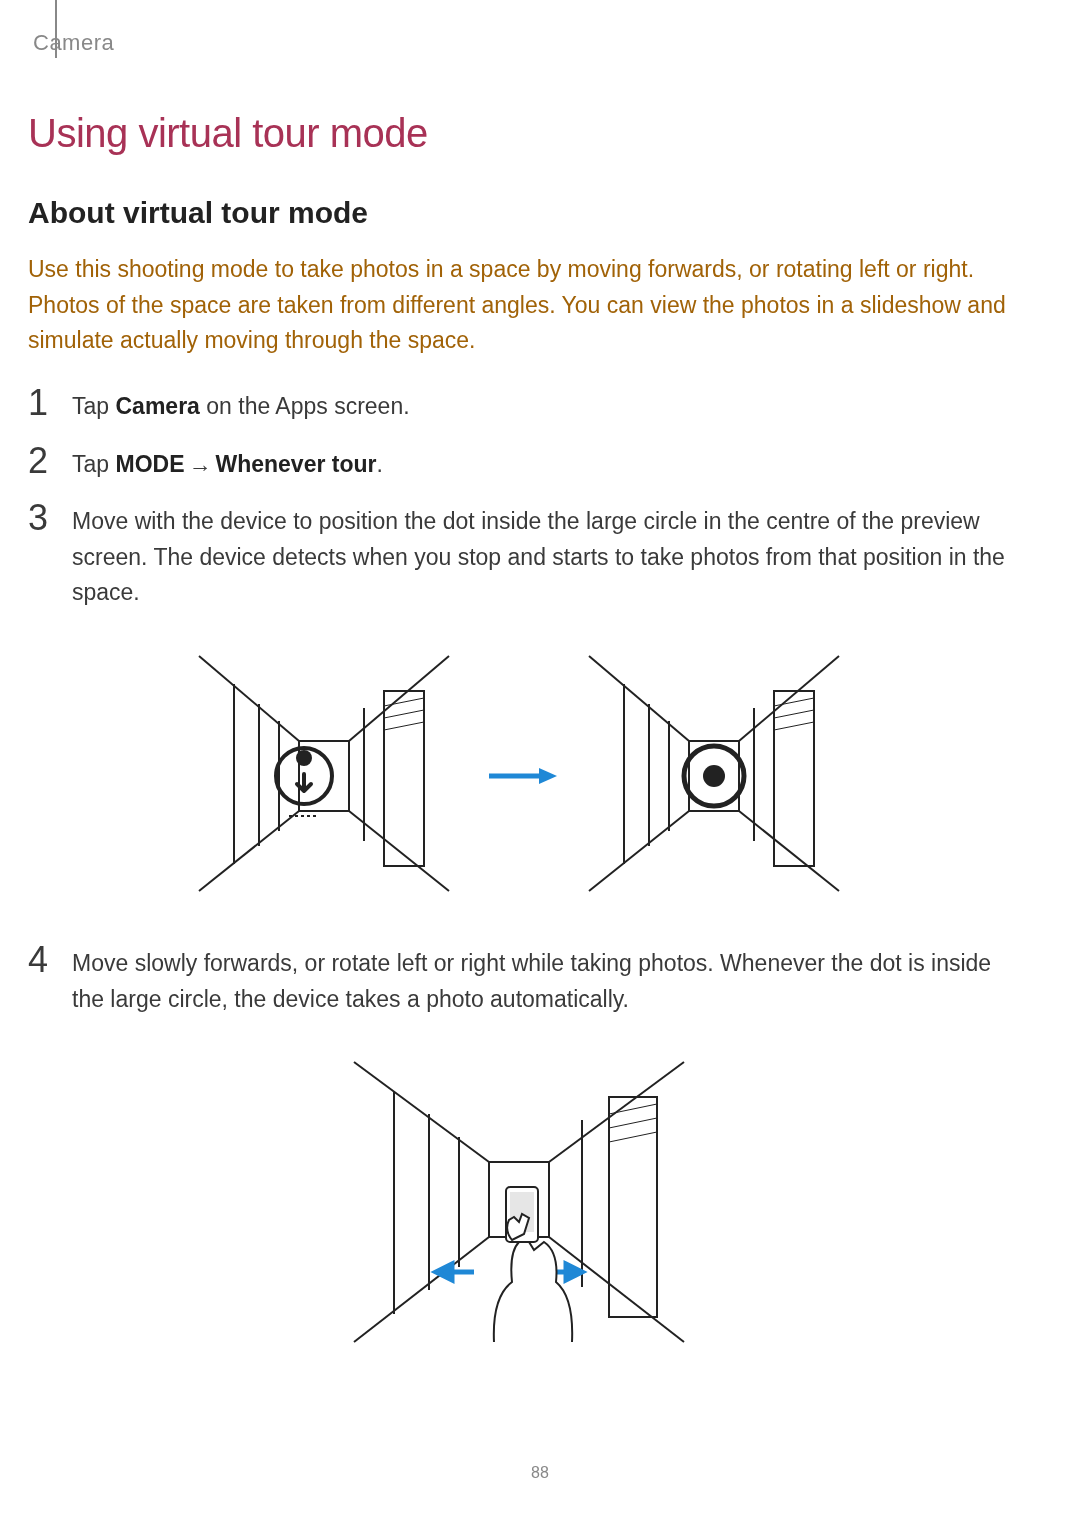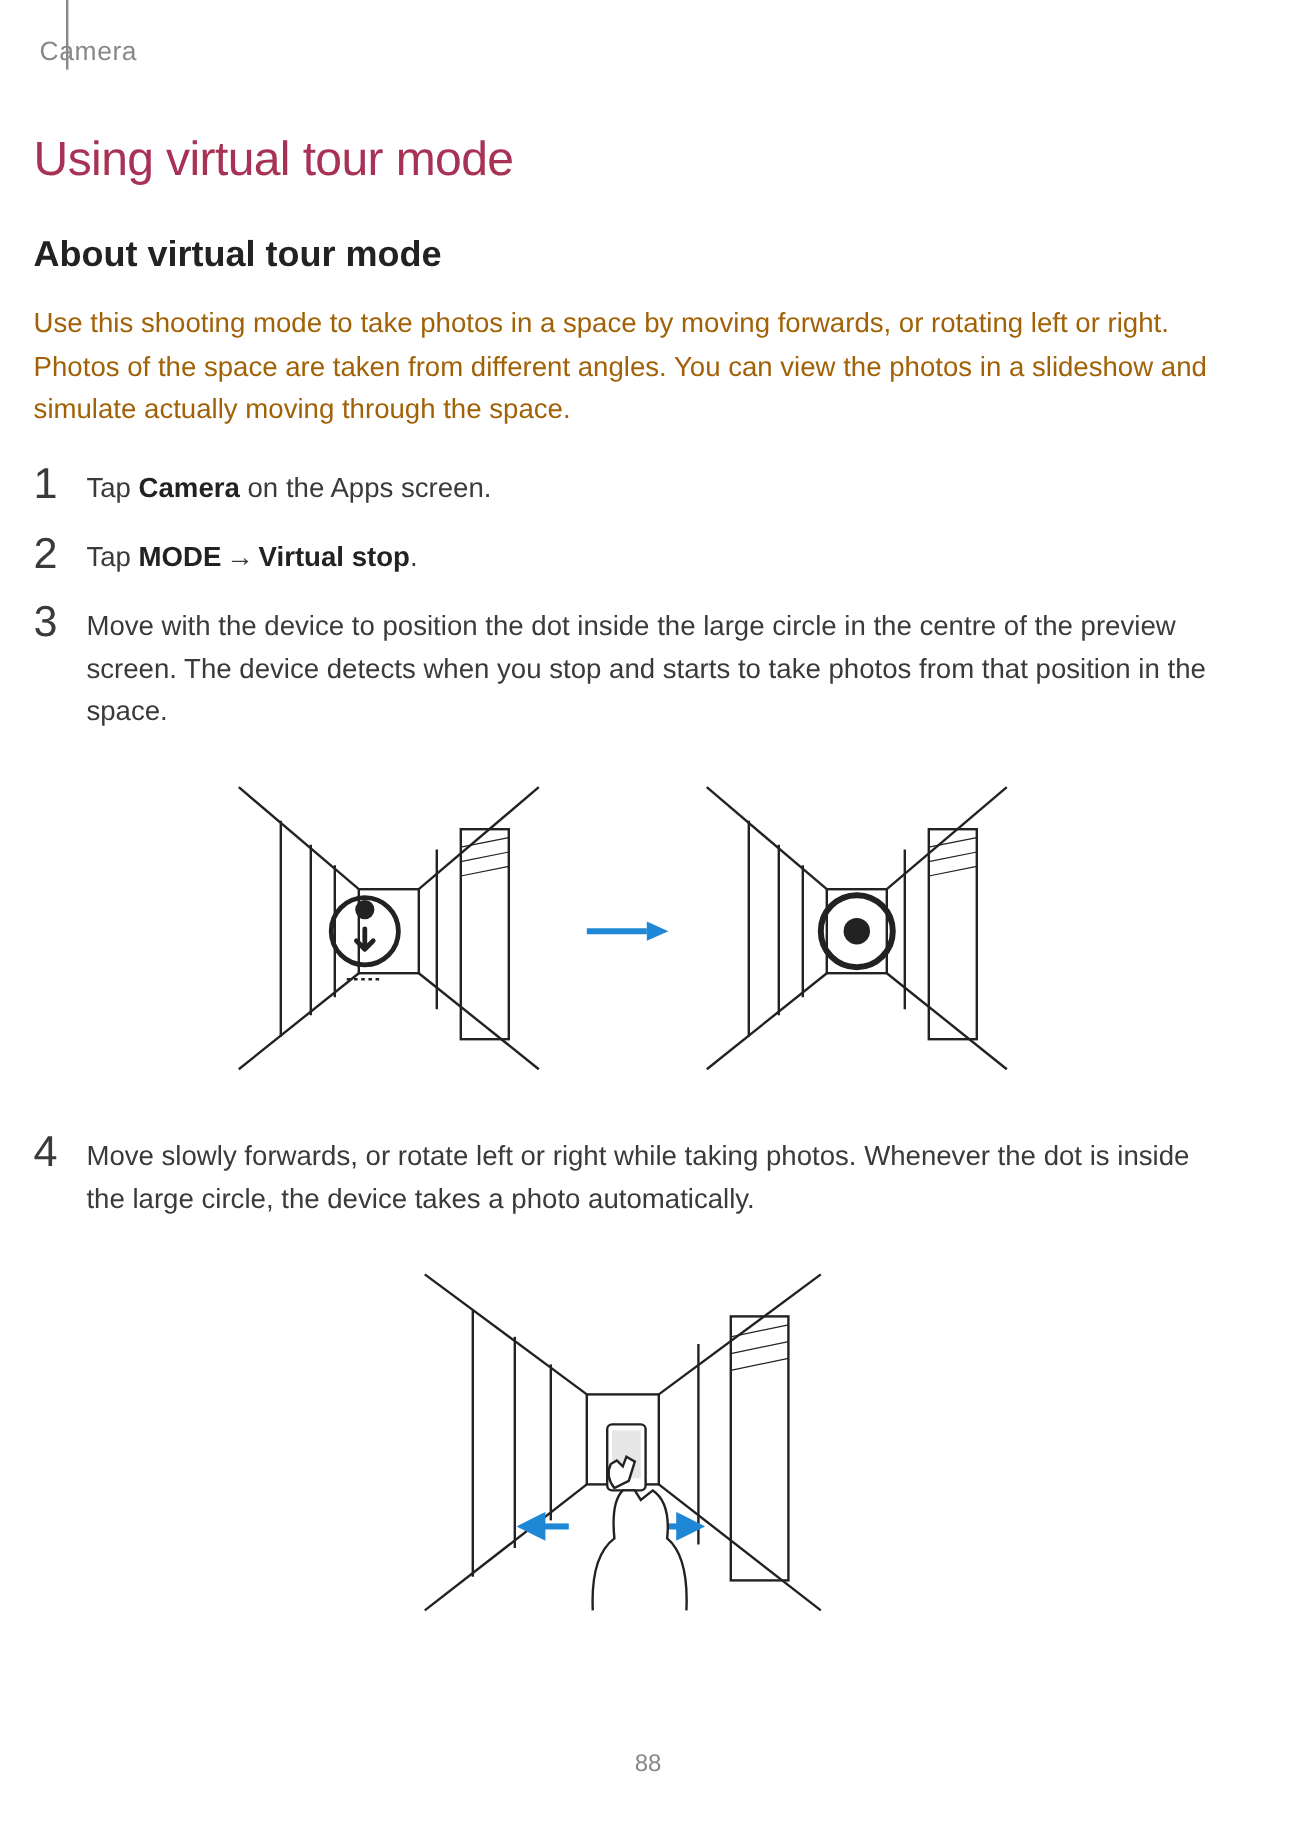--- a/index.html
+++ b/index.html
@@ -79,21 +79,21 @@
     justify-content: center;
     margin: 25px 0 35px 0;
   }
   .figure svg { display: block; }
   .page-num {
     position: absolute;
     bottom: 45px;
     left: 0;
     right: 0;
     text-align: center;
-    font-size: 20px;
+    font-size: 16px;
     color: #888;
   }
 </style>
 </head>
 <body>
 
 <div class="header-rule"></div>
 
 <div class="page">
 
@@ -110,21 +110,21 @@
     <li class="step">
       <span class="step-num">1</span>
       <span class="step-text">
         <span>Tap </span><span class="bold">Camera</span><span> on the Apps screen.</span>
       </span>
     </li>
 
     <li class="step">
       <span class="step-num">2</span>
       <span class="step-text">
-        <span>Tap </span><span class="bold">MODE</span><span class="arrow-glyph"> → </span><span class="bold">Virtual stop</span><span>.</span>
+        <span>Tap </span><span class="bold">MODE</span><span class="arrow-glyph"> → </span><span class="bold">Whenever tour</span><span>.</span>
       </span>
     </li>
 
     <li class="step">
       <span class="step-num">3</span>
       <span class="step-text">Move with the device to position the dot inside the large circle in the centre of the preview screen. The device detects when you stop and starts to take photos from that position in the space.</span>
     </li>
   </ol>
 
   <div class="figure">

